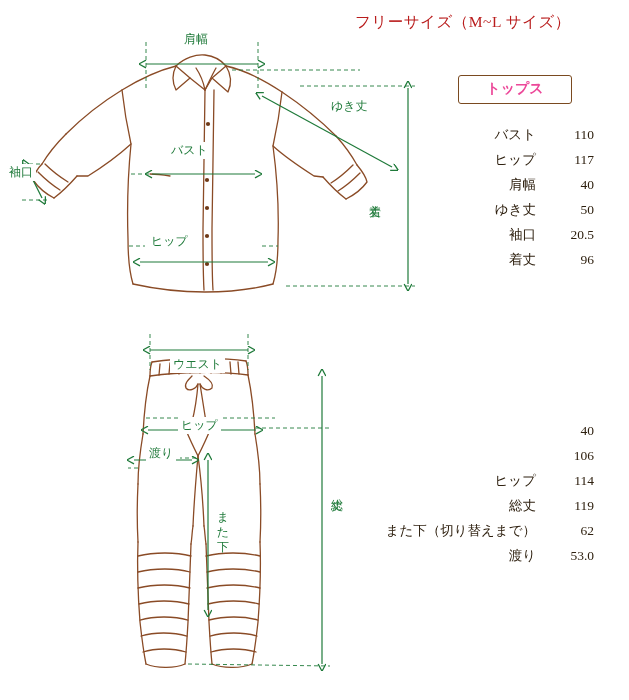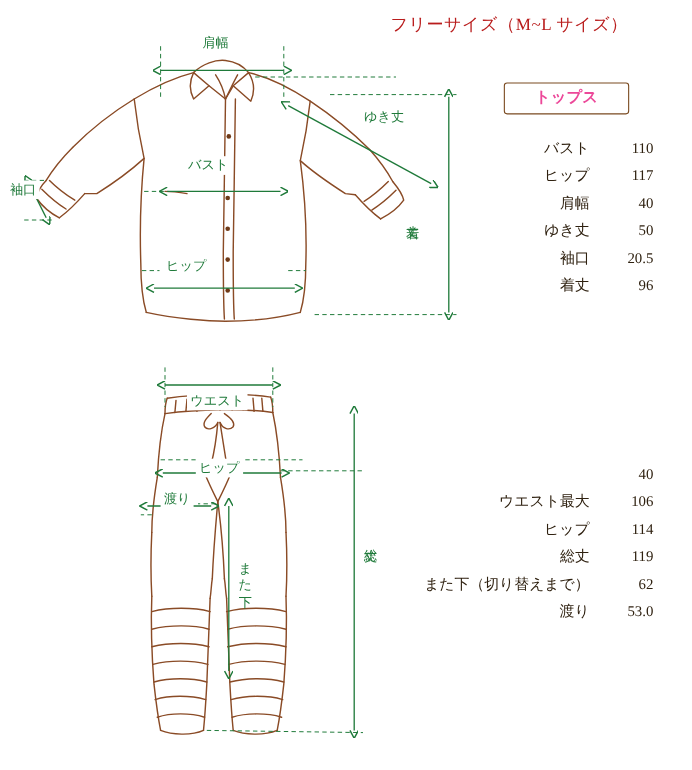--- a/index.html
+++ b/index.html
@@ -319,21 +319,20 @@
     <div class="abs dim-label vert" style="left:154px; top:182px;">また下</div>
     <div class="abs dim-label vert" style="left:268px; top:168px;">総丈</div>
   </div>
 
 
   <div class="abs meas-list" id="pants-list">
     <div class="meas-row">
       <span class="meas-value">40</span>
     </div>
     <div class="meas-row">
-      <span class="meas-label">ウエスト最大</span>
       <span class="meas-value">106</span>
     </div>
     <div class="meas-row">
       <span class="meas-label">ヒップ</span>
       <span class="meas-value">114</span>
     </div>
     <div class="meas-row">
       <span class="meas-label">総丈</span>
       <span class="meas-value">119</span>
     </div>

